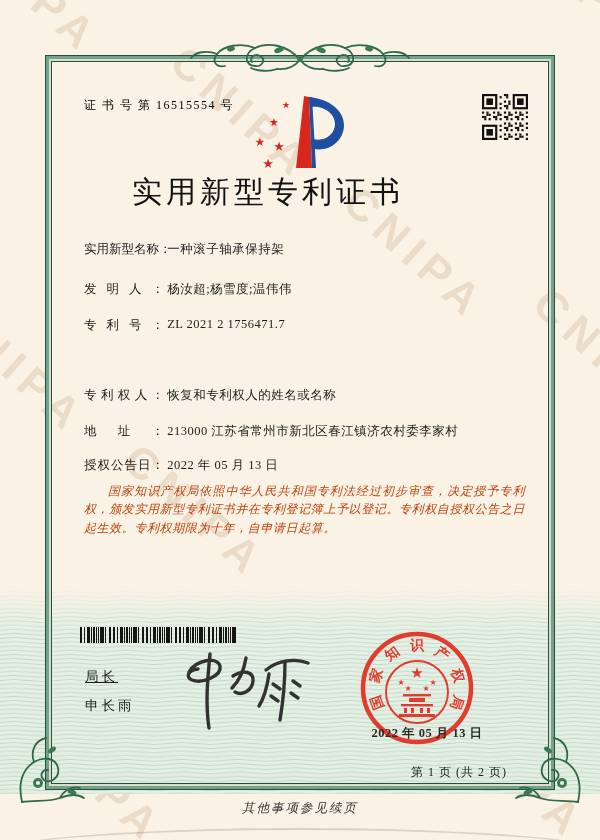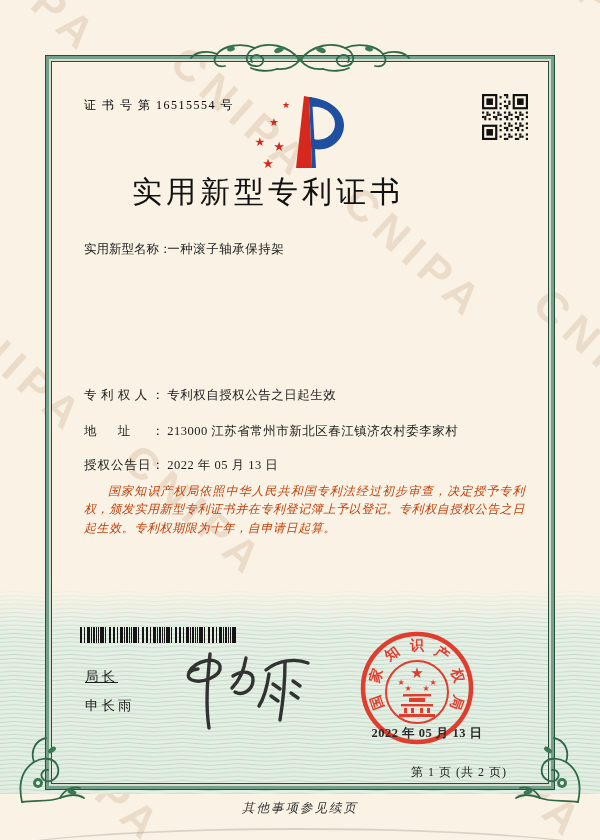--- a/index.html
+++ b/index.html
@@ -274,23 +274,31 @@
         <rect x="1" y="15" width="5" height="5" fill="#faf3e5"></rect>
         <rect x="2" y="16" width="3" height="3" fill="#111"></rect>
       </svg>
 
     <div class="title">实用新型专利证书</div>
 
     <div class="row r1">
       <span class="flcell"><span>实用新型名称</span><span>：</span></span>
       <span class="fvalue">一种滚子轴承保持架</span>
     </div>
+    <div class="row r2">
+      <span class="flcell"><span>发明人</span><span>：</span></span>
+      <span class="fvalue">杨汝超;杨雪度;温伟伟</span>
+    </div>
+    <div class="row r3">
+      <span class="flcell"><span>专利号</span><span>：</span></span>
+      <span class="fvalue">ZL 2021 2 1756471.7</span>
+    </div>
     <div class="row r5">
       <span class="flcell"><span>专利权人</span><span>：</span></span>
-      <span class="fvalue">专利权自授权公告之日起生效</span>
+      <span class="fvalue">恢复和专利权人的姓名或名称</span>
     </div>
     <div class="row r6">
       <span class="flcell"><span>地址</span><span>：</span></span>
       <span class="fvalue">213000 江苏省常州市新北区春江镇济农村委李家村</span>
     </div>
     <div class="row r7">
       <span class="flcell"><span>授权公告日</span><span>：</span></span>
       <span class="fvalue">2022 年 05 月 13 日</span>
     </div>
 

